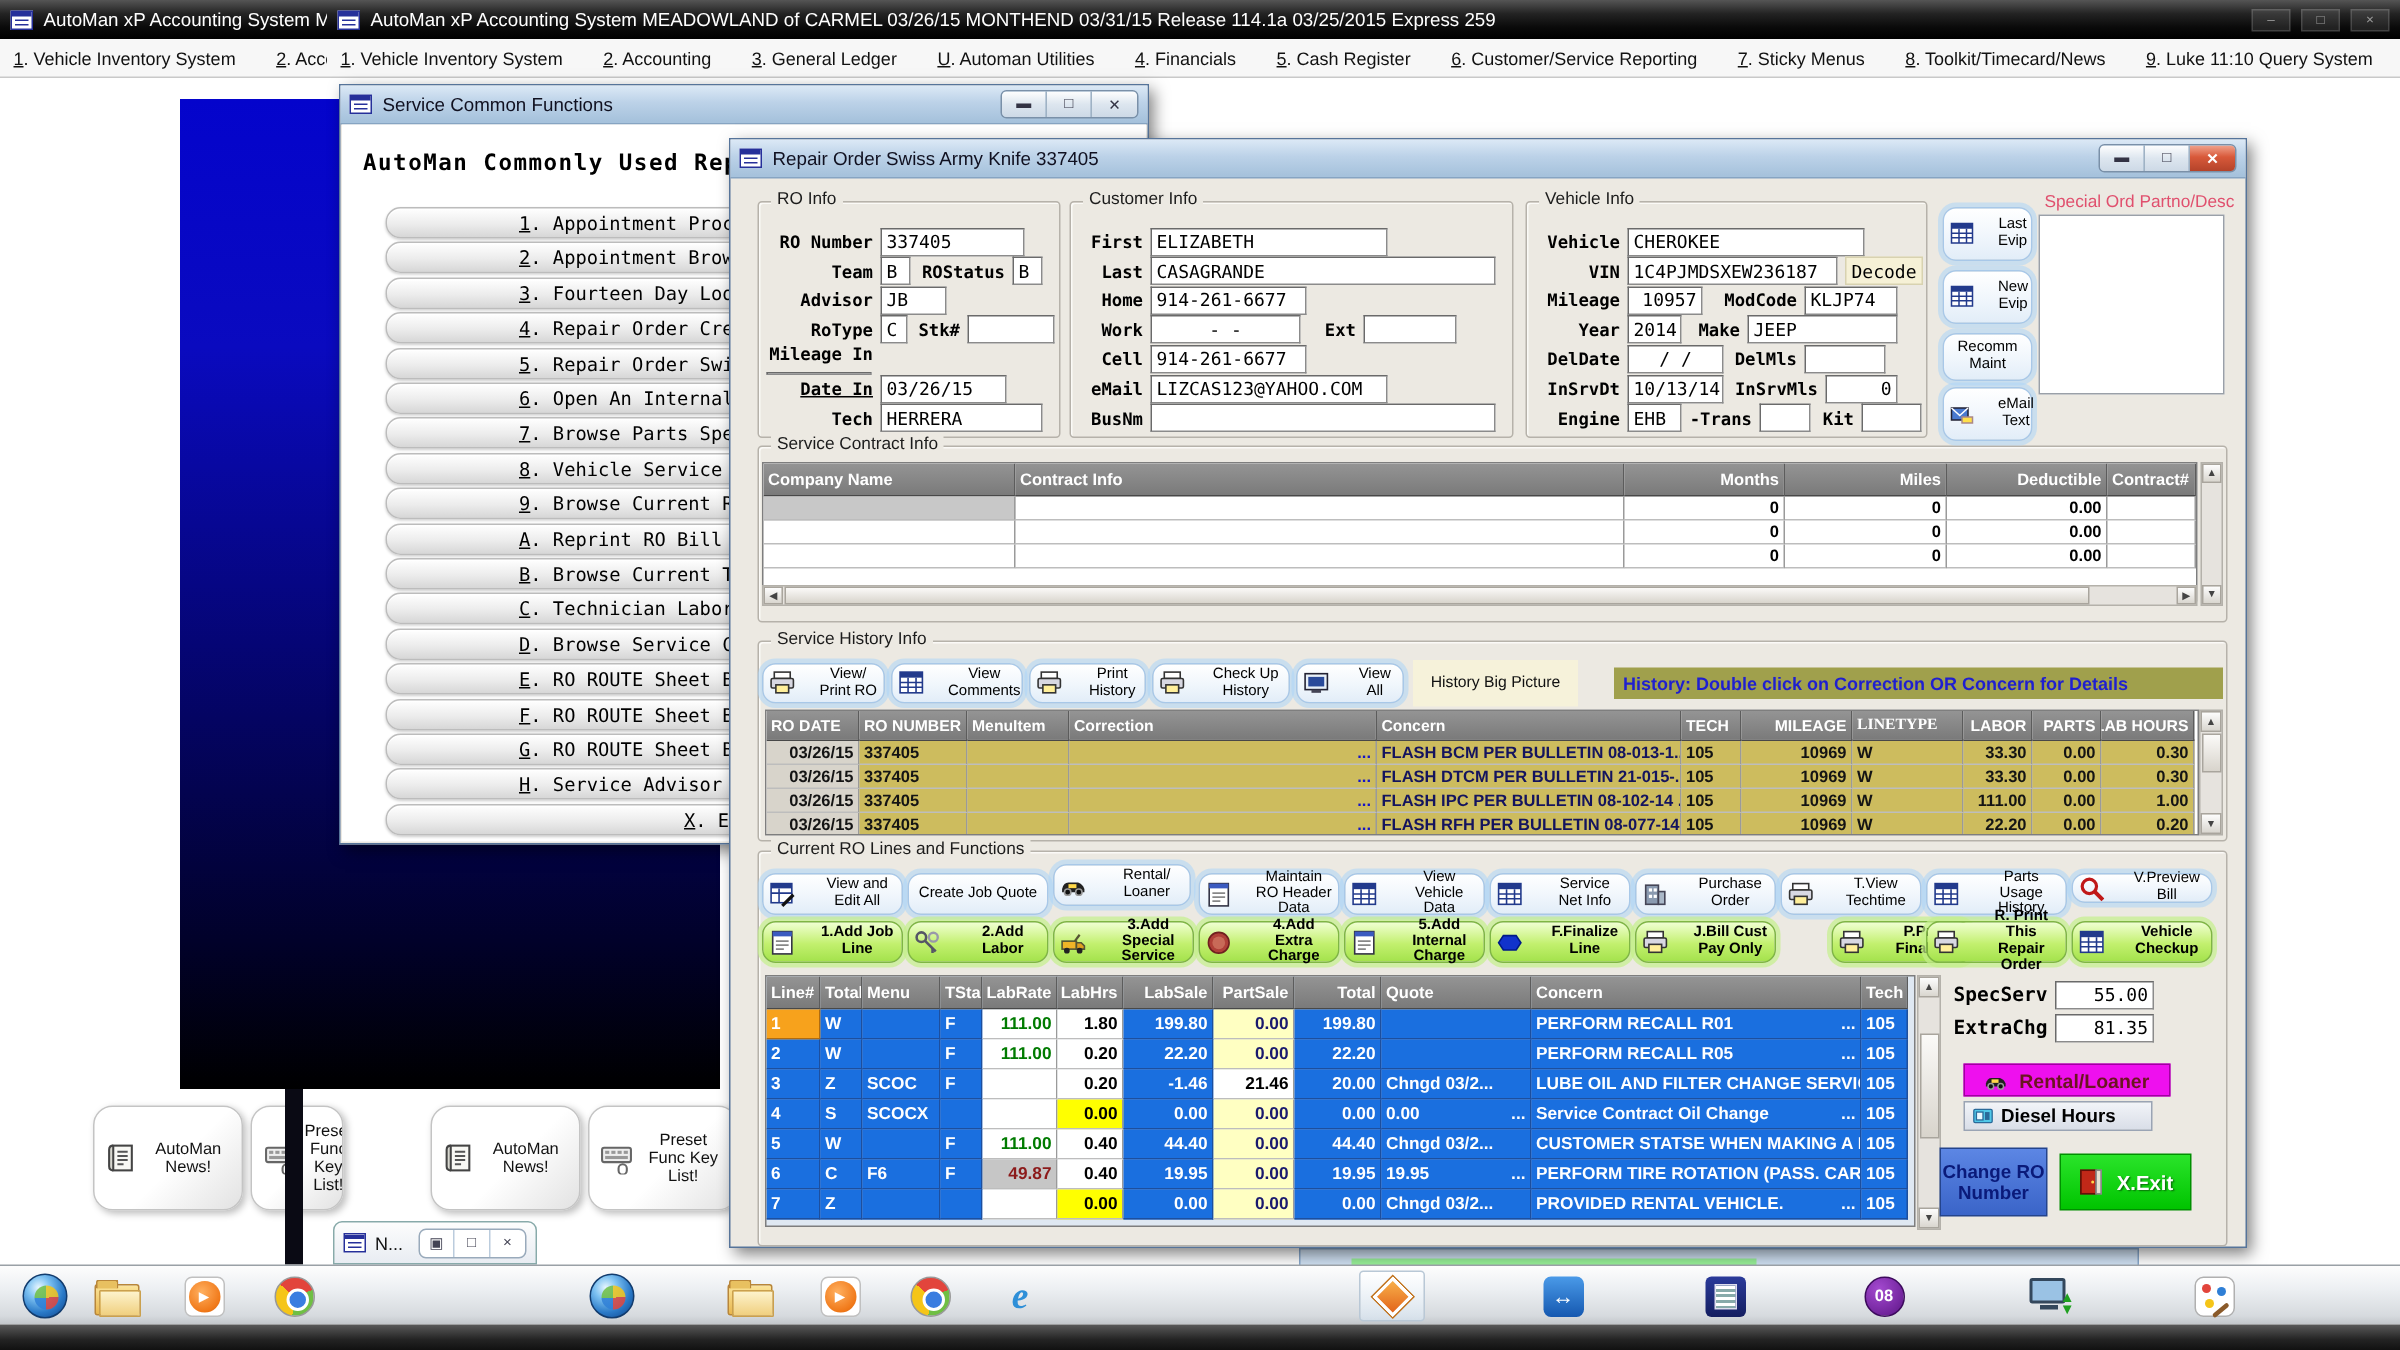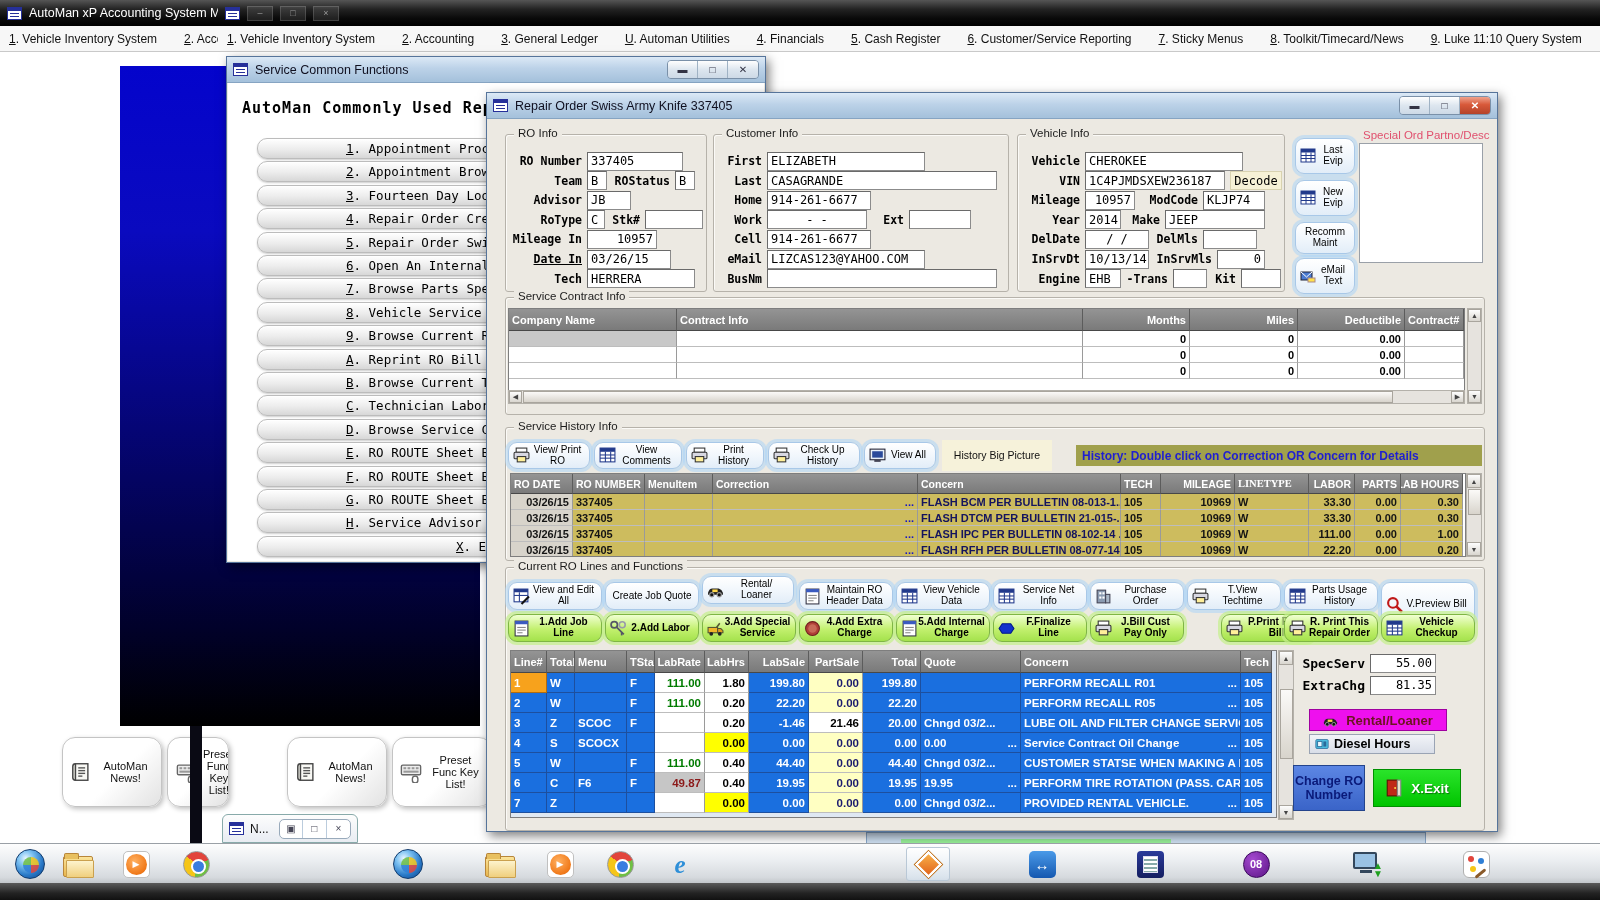--- a/index.html
+++ b/index.html
@@ -42,21 +42,21 @@
   .flabel{font-family:"DejaVu Sans Mono",monospace;font-weight:bold;font-size:11.5px;color:#000;text-align:right;white-space:nowrap}
   .finput{background:#fff;border:1px solid #8b8b8b;border-top-color:#6a6a6a;border-left-color:#6a6a6a;
     font-family:"DejaVu Sans Mono",monospace;font-size:12px;color:#000;padding:0 3px;height:19px;
     display:flex;align-items:center;overflow:hidden;white-space:nowrap}
   .finput.right{justify-content:flex-end}
   .finput.center{justify-content:center}
   .flat-label{background:#f6f1d6;border:1px solid #d8d2b0;font-family:"DejaVu Sans Mono",monospace;font-size:12px;
     height:19px;display:flex;align-items:center;justify-content:center;color:#000}
 
   
-  .tb-btn{position:absolute;display:flex;align-items:center;gap:0;padding:1px 4px;
+  .tb-btn{position:absolute;display:flex;align-items:center;gap:16px;padding:1px 4px;
     background:linear-gradient(#ffffff,#f0f6fc 55%,#e2edf8);border:1px solid #a8c8e8;border-radius:9px;
     box-shadow:0 0 0 3px rgba(173,214,248,.55);font-size:10px;line-height:1.08;color:#000}
   .tb-btn .txt{flex:1;text-align:center;white-space:normal}
   .tb-btn svg{flex:0 0 auto}
   .green-btn{background:linear-gradient(#f0ffd2,#c2f06e 55%,#a4e24c);border-color:#7fb644;
     box-shadow:0 0 0 3px rgba(196,240,140,.7);font-weight:bold}
   .cream-label{position:absolute;background:#f6f2da;font-size:10.5px;text-align:center;color:#111;
     display:flex;align-items:center;justify-content:center;white-space:normal;line-height:1.1}
 
   
@@ -181,20 +181,21 @@
     <span class="tb-ico"></span>
     <span>AutoMan xP Accounting System  MEA</span>
   </div>
   <div class="abs menubar" id="bgMenu" style="left:0;top:26px;width:218px;height:26px">
       <span class="menu-item"><u>1</u>. Vehicle Inventory System</span>
       <span class="menu-item"><u>2</u>. Accounting</span>
     </div>
 
   <div class="abs dark-titlebar" style="left:218px;top:0;width:1382px;height:26px">
     <span class="tb-ico"></span>
+    <span style="flex:1">AutoMan xP Accounting System  MEADOWLAND of CARMEL 03/26/15 MONTHEND 03/31/15  Release 114.1a 03/25/2015 Express 259</span>
     <span class="fade-ctl">–</span>
     <span class="fade-ctl">□</span>
     <span class="fade-ctl">×</span>
   </div>
   <div class="abs menubar" id="mainMenu" style="left:218px;top:26px;width:1382px;height:26px">
       <span class="menu-item"><u>1</u>. Vehicle Inventory System</span>
       <span class="menu-item"><u>2</u>. Accounting</span>
       <span class="menu-item"><u>3</u>. General Ledger</span>
       <span class="menu-item"><u>U</u>. Automan Utilities</span>
       <span class="menu-item"><u>4</u>. Financials</span>
@@ -329,21 +330,21 @@
         <div class="frow" style="left: 4px; top: 55.2px;">
           <span class="flabel" style="width: 72px;">Advisor</span>
           <span class="finput" style="width: 44px;">JB</span>
         </div>
         <div class="frow" style="left: 4px; top: 74.8px;">
           <span class="flabel" style="width: 72px;">RoType</span>
           <span class="finput" style="width: 18px;">C</span>
           <span class="flabel" style="width: 30px;">Stk#</span>
           <span class="finput" style="width: 58px;"></span>
         </div>
-        <div class="frow" style="left: 4px; top: 94.4px;">
+        <div class="frow" style="left: 4px; top: 94.4px; flex-direction: column;">
           <span class="flabel" style="width: 72px;">Mileage In</span>
           <span class="finput right" style="width: 70px;">10957</span>
         </div>
         <div class="frow" style="left: 4px; top: 114px;">
           <span class="flabel" style="width: 72px; text-decoration: underline;">Date In</span>
           <span class="finput" style="width: 84px;">03/26/15</span>
         </div>
         <div class="frow" style="left: 4px; top: 133.6px;">
           <span class="flabel" style="width: 72px;">Tech</span>
           <span class="finput" style="width: 108px;">HERRERA</span>
@@ -706,21 +707,21 @@
               <rect x="1" y="1" width="14" height="13" fill="#fff" stroke="#223a8c"></rect>
               <rect x="1" y="1" width="14" height="3.5" fill="#223a8c"></rect>
               <line x1="1" y1="7.5" x2="15" y2="7.5" stroke="#223a8c"></line>
               <line x1="1" y1="10.5" x2="15" y2="10.5" stroke="#223a8c"></line>
               <line x1="6" y1="4.5" x2="6" y2="14" stroke="#223a8c"></line>
               <line x1="11" y1="4.5" x2="11" y2="14" stroke="#223a8c"></line>
             </svg>
           </span>
           <span class="txt">Parts Usage History</span>
         </div>
-        <div class="tb-btn" style="left: 875px; top: 14px; width: 94px; height: 44px;">
+        <div class="tb-btn" style="left: 875px; top: 14px; width: 94px; height: 20px;">
           <span style="display: flex;">
             <svg width="17" height="17" viewBox="0 0 16 16" xmlns="http://www.w3.org/2000/svg">
               <circle cx="6.5" cy="6.5" r="4.5" fill="none" stroke="#c01818" stroke-width="2"></circle>
               <line x1="10" y1="10" x2="15" y2="15" stroke="#c01818" stroke-width="2.5"></line>
             </svg>
           </span>
           <span class="txt">V.Preview Bill</span>
         </div>
         <div class="tb-btn green-btn" style="left: 2px; top: 46px; width: 94px; height: 28px;">
           <span style="display: flex;">

